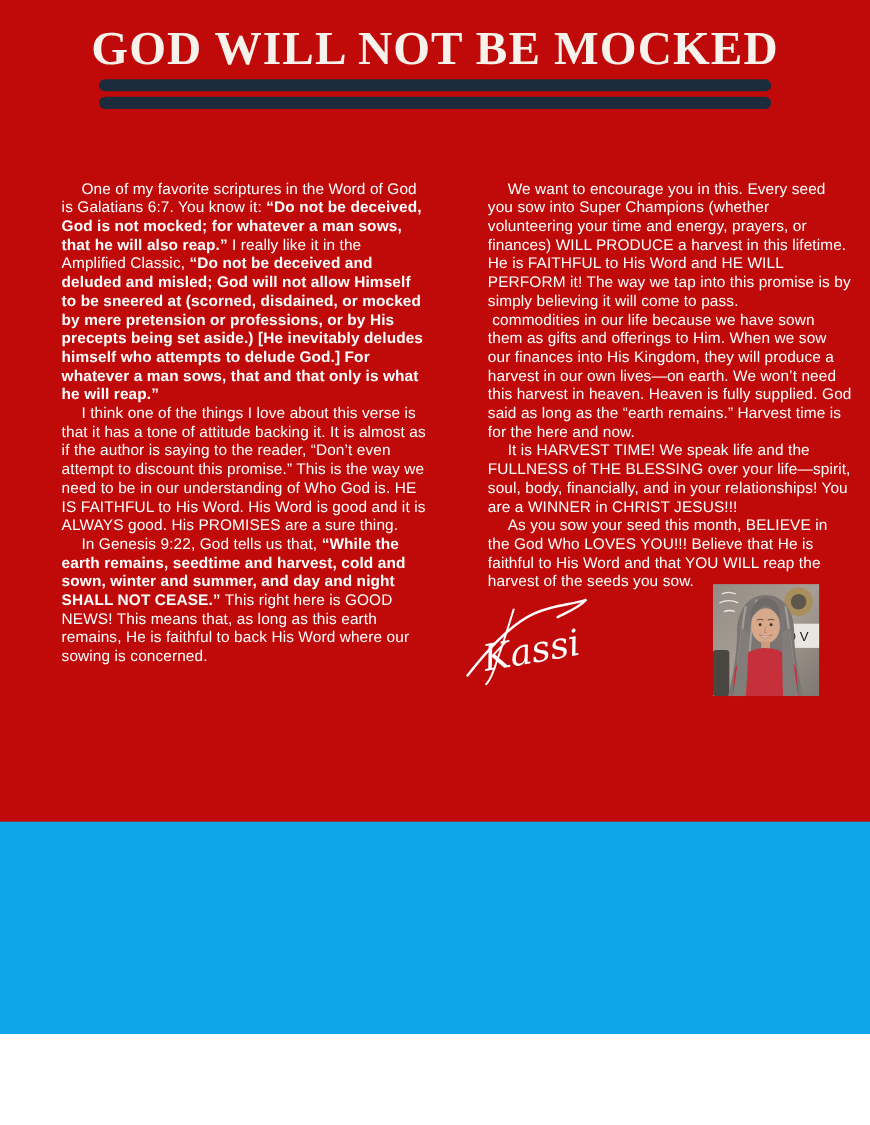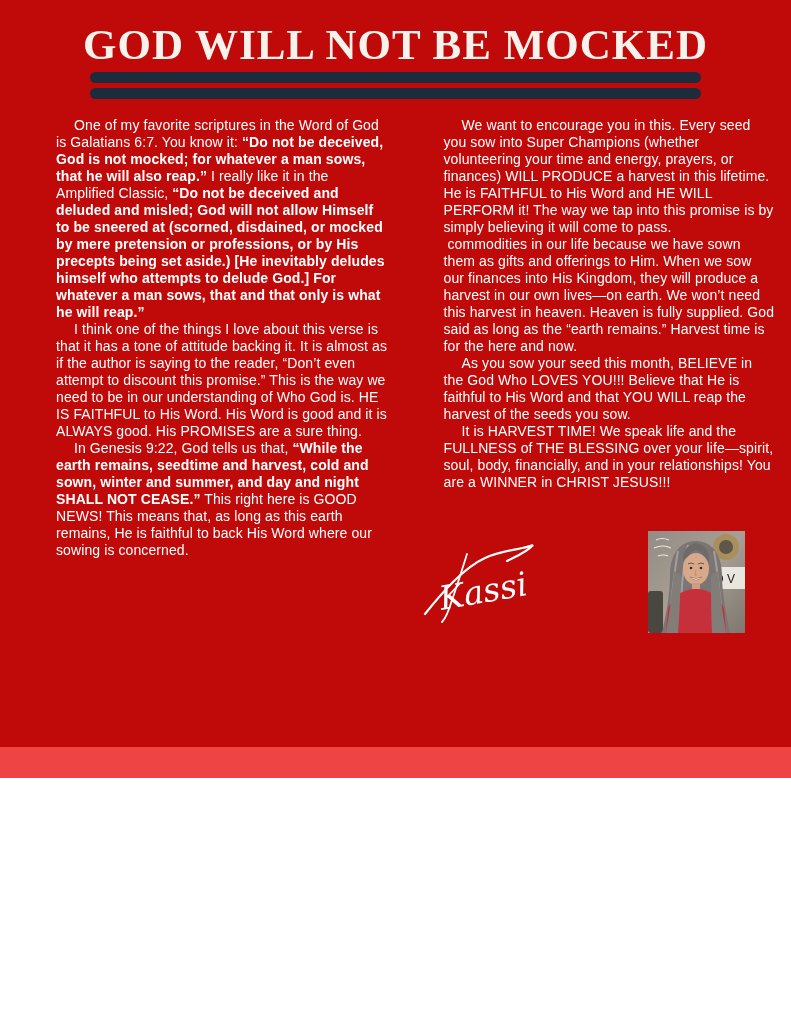--- a/index.html
+++ b/index.html
@@ -3,22 +3,22 @@
 <meta charset="utf-8">
 <style>
   html, body { margin: 0; padding: 0; }
   body {
     width: 791px; height: 1023px;
     background: #ffffff;
     font-family: "Liberation Sans", sans-serif;
   }
   .page {
     position: relative;
-    width: 791px; height: 778px;
-    background: #ef4444;
+    width: 791px; height: 940px;
+    background: #0ea5e9;
     overflow: hidden;
   }
   .red-panel {
     position: absolute; top: 0; left: 0;
     width: 791px; height: 747px;
     background: #c00909;
     color: #ffffff;
   }
   h1.title {
     margin: 20px 0 0 0;
@@ -35,20 +35,21 @@
     border-radius: 6px;
     background: #1c2c3d;
     margin: 0 auto;
   }
   .bar1 { margin-top: 2px; }
   .bar2 { margin-top: 5px; }
   .columns {
     display: flex;
     gap: 56px;
     padding: 18px 16px 0 56px;
+    margin-top: 46px;
   }
   .col {
     flex: 1;
     font-size: 14px;
     line-height: 17px;
     letter-spacing: 0.1px;
     color: #ffffff;
   }
   .para { margin: 0; white-space: pre-wrap; }
   .para.indent { text-indent: 18px; }
@@ -78,22 +79,22 @@
 
     <div class="columns">
       <div class="col">
           <p class="para indent"><span>One of my favorite scriptures in the Word of God is Galatians 6:7. You know it: </span><span class="bold">“Do not be deceived, God is not mocked; for whatever a man sows, that he will also reap.”</span><span> I really like it in the Amplified Classic, </span><span class="bold">“Do not be deceived and deluded and misled; God will not allow Himself to be sneered at (scorned, disdained, or mocked by mere pretension or professions, or by His precepts being set aside.) [He inevitably deludes himself who attempts to delude God.] For whatever a man sows, that and that only is what he will reap.”</span></p>
           <p class="para indent"><span>I think one of the things I love about this verse is that it has a tone of attitude backing it. It is almost as if the author is saying to the reader, “Don’t even attempt to discount this promise.” This is the way we need to be in our understanding of Who God is. HE IS FAITHFUL to His Word. His Word is good and it is ALWAYS good. His PROMISES are a sure thing.</span></p>
           <p class="para indent"><span>In Genesis 9:22, God tells us that, </span><span class="bold">“While the earth remains, seedtime and harvest, cold and sown, winter and summer, and day and night SHALL NOT CEASE.”</span><span> This right here is GOOD NEWS! This means that, as long as this earth remains, He is faithful to back His Word where our sowing is concerned.</span></p>
         </div>
       <div class="col">
           <p class="para indent"><span>We want to encourage you in this. Every seed you sow into Super Champions (whether volunteering your time and energy, prayers, or finances) WILL PRODUCE a harvest in this lifetime. He is FAITHFUL to His Word and HE WILL PERFORM it! The way we tap into this promise is by simply believing it will come to pass.</span></p>
           <p class="para"><span> commodities in our life because we have sown them as gifts and offerings to Him. When we sow our finances into His Kingdom, they will produce a harvest in our own lives—on earth. We won’t need this harvest in heaven. Heaven is fully supplied. God said as long as the “earth remains.” Harvest time is for the here and now.</span></p>
+          <p class="para indent"><span>It is HARVEST TIME! We speak life and the FULLNESS of THE BLESSING over your life—spirit, soul, body, financially, and in your relationships! You are a WINNER in CHRIST JESUS!!!</span></p>
           <p class="para indent"><span>As you sow your seed this month, BELIEVE in the God Who LOVES YOU!!! Believe that He is faithful to His Word and that YOU WILL reap the harvest of the seeds you sow.</span></p>
-          <p class="para indent"><span>It is HARVEST TIME! We speak life and the FULLNESS of THE BLESSING over your life—spirit, soul, body, financially, and in your relationships! You are a WINNER in CHRIST JESUS!!!</span></p>
         </div>
     </div>
 
     <div class="signature">
       <svg viewBox="0 0 130 85" width="130" height="85">
         <path d="M10 76 C 26 56, 48 30, 70 20 C 90 11, 106 12, 118 7 C 112 14, 102 18, 92 23" stroke="#ffffff" stroke-width="2.2" fill="none" stroke-linecap="round"></path>
         <path d="M52 16 C 47 32, 42 48, 37 62 C 34 72, 31 80, 27 84" stroke="#ffffff" stroke-width="1.8" fill="none" stroke-linecap="round"></path>
         <text x="24" y="66" font-size="33" fill="#ffffff" font-family="DejaVu Serif, serif" font-style="italic" transform="rotate(-10 60 55)">Kassi</text>
       </svg>
     </div>

